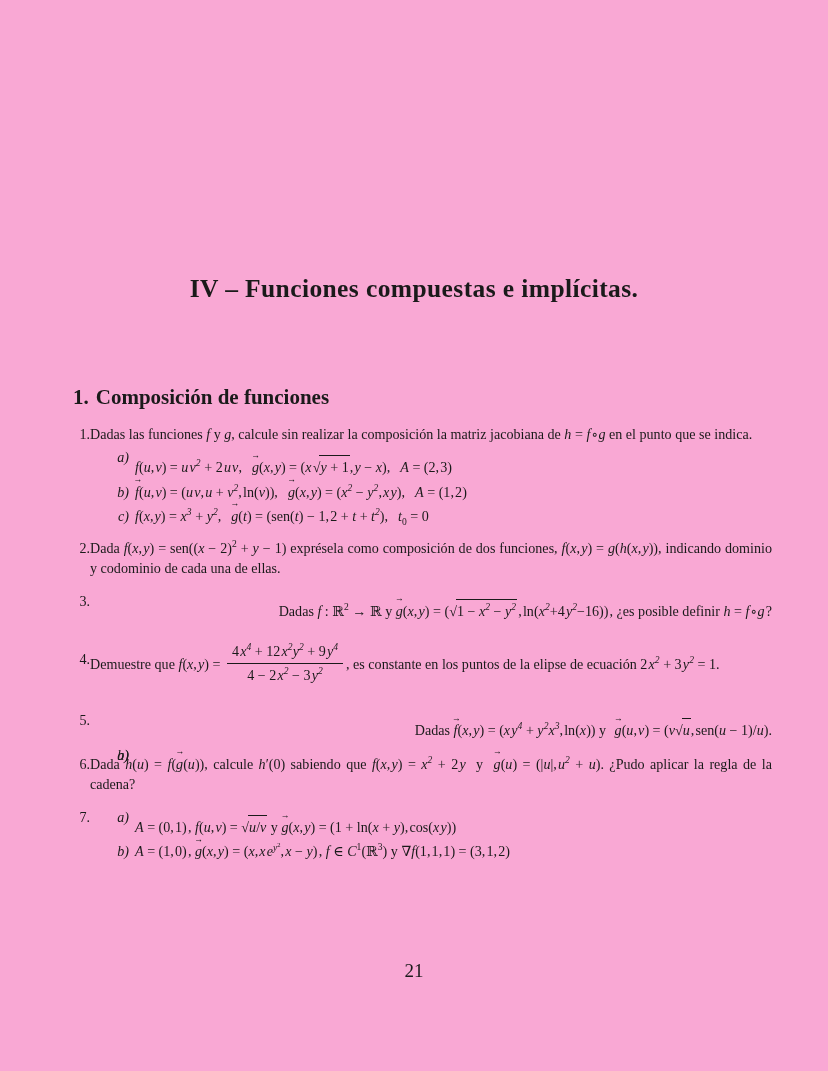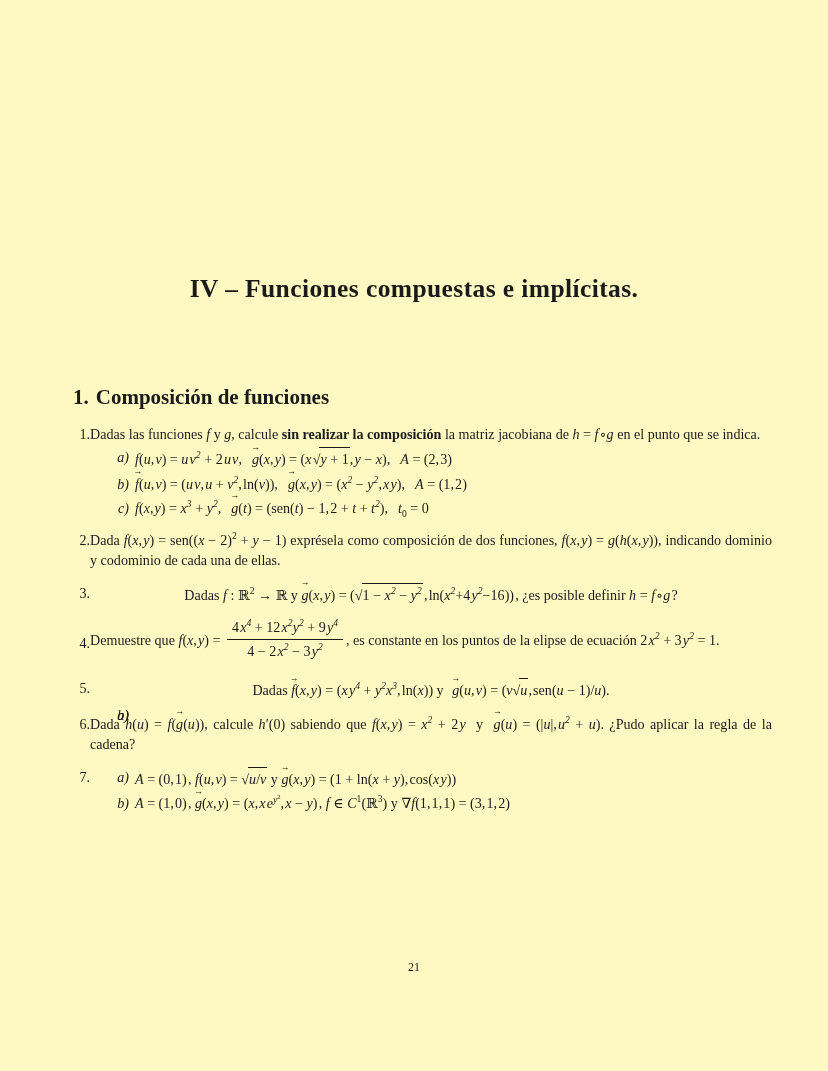--- a/index.html
+++ b/index.html
@@ -11,21 +11,21 @@
     width: 828px;
     height: 1071px;
     position: relative;
     font-family: "Liberation Serif", "DejaVu Serif", serif;
     color: #1a1a1a;
     overflow: hidden;
   }
   .page {
     position: absolute;
     inset: 0;
-    background: #fef9c3;
+    background: #f9a8d4;
   }
 
   
   .doc-title {
     position: absolute;
     top: 274px;
     left: 0;
     width: 828px;
     text-align: center;
     font-size: 25.5px;
@@ -58,21 +58,21 @@
     padding-left: 30px;
     margin-bottom: 10.5px;
   }
   .ex-item > .num {
     position: absolute;
     left: 10px;
     top: 0;
     width: 20px;
     text-align: right;
   }
-  .ex-text { text-align: center; }
+  .ex-text { text-align: right; }
   .ex-text.justify { text-align: justify; }
 
   .sub-list {
     margin-top: 3px;
     padding-left: 18px;
   }
   .sub-item {
     position: relative;
     padding-left: 27px;
     margin-bottom: 4px;
@@ -83,21 +83,21 @@
     left: 0;
     top: 0;
     width: 21px;
     text-align: right;
     font-style: italic;
   }
 
   
   .m { font-style: italic; font-family: "Liberation Serif", "DejaVu Serif", serif; }
   .up { font-style: normal; }
-  .bold { font-weight: bold; }
+  .bold { font-weight: normal; }
   sup { font-size: 0.68em; vertical-align: super; line-height: 0; font-style: normal; }
   sub { font-size: 0.68em; vertical-align: sub; line-height: 0; }
   sup.it, sub.it { font-style: italic; }
 
   .vec {
     position: relative;
     display: inline-block;
     font-style: italic;
   }
   .vec::after {
@@ -113,47 +113,48 @@
   .vec.narrow::after { transform: translateX(-40%); }
 
   
   .rad { display: inline-block; white-space: nowrap; }
   .rad > .sign { font-style: normal; }
   .rad > .rcd {
     display: inline-block;
     border-top: 1.05px solid #1a1a1a;
     padding: 1px 1px 0 1px;
     margin-left: -1px;
+    margin-top: 8px;
   }
 
   
   .frac {
     display: inline-block;
     vertical-align: middle;
     text-align: center;
-    margin: 0 3px;
+    margin: 8px 3px;
     position: relative;
     top: -0.15em;
   }
   .frac > .nu { display: block; padding: 0 5px 1px 5px; }
   .frac > .de { display: block; border-top: 1.1px solid #1a1a1a; padding: 1px 5px 0 5px; }
 
   .bb { font-family: "DejaVu Serif", serif; font-style: normal; }
   .op { font-style: normal; }
   .sp { display: inline-block; width: 5px; }
   .spw { display: inline-block; width: 10px; }
 
   
   .page-number {
     position: absolute;
     top: 960px;
     left: 0;
     width: 828px;
     text-align: center;
-    font-size: 12px;
+    font-size: 19px;
   }
 </style>
 </head>
 <body>
 
 <div class="page">
 
   <div class="doc-title">IV – Funciones compuestas e implícitas.</div>
 
   <div class="section-heading">

